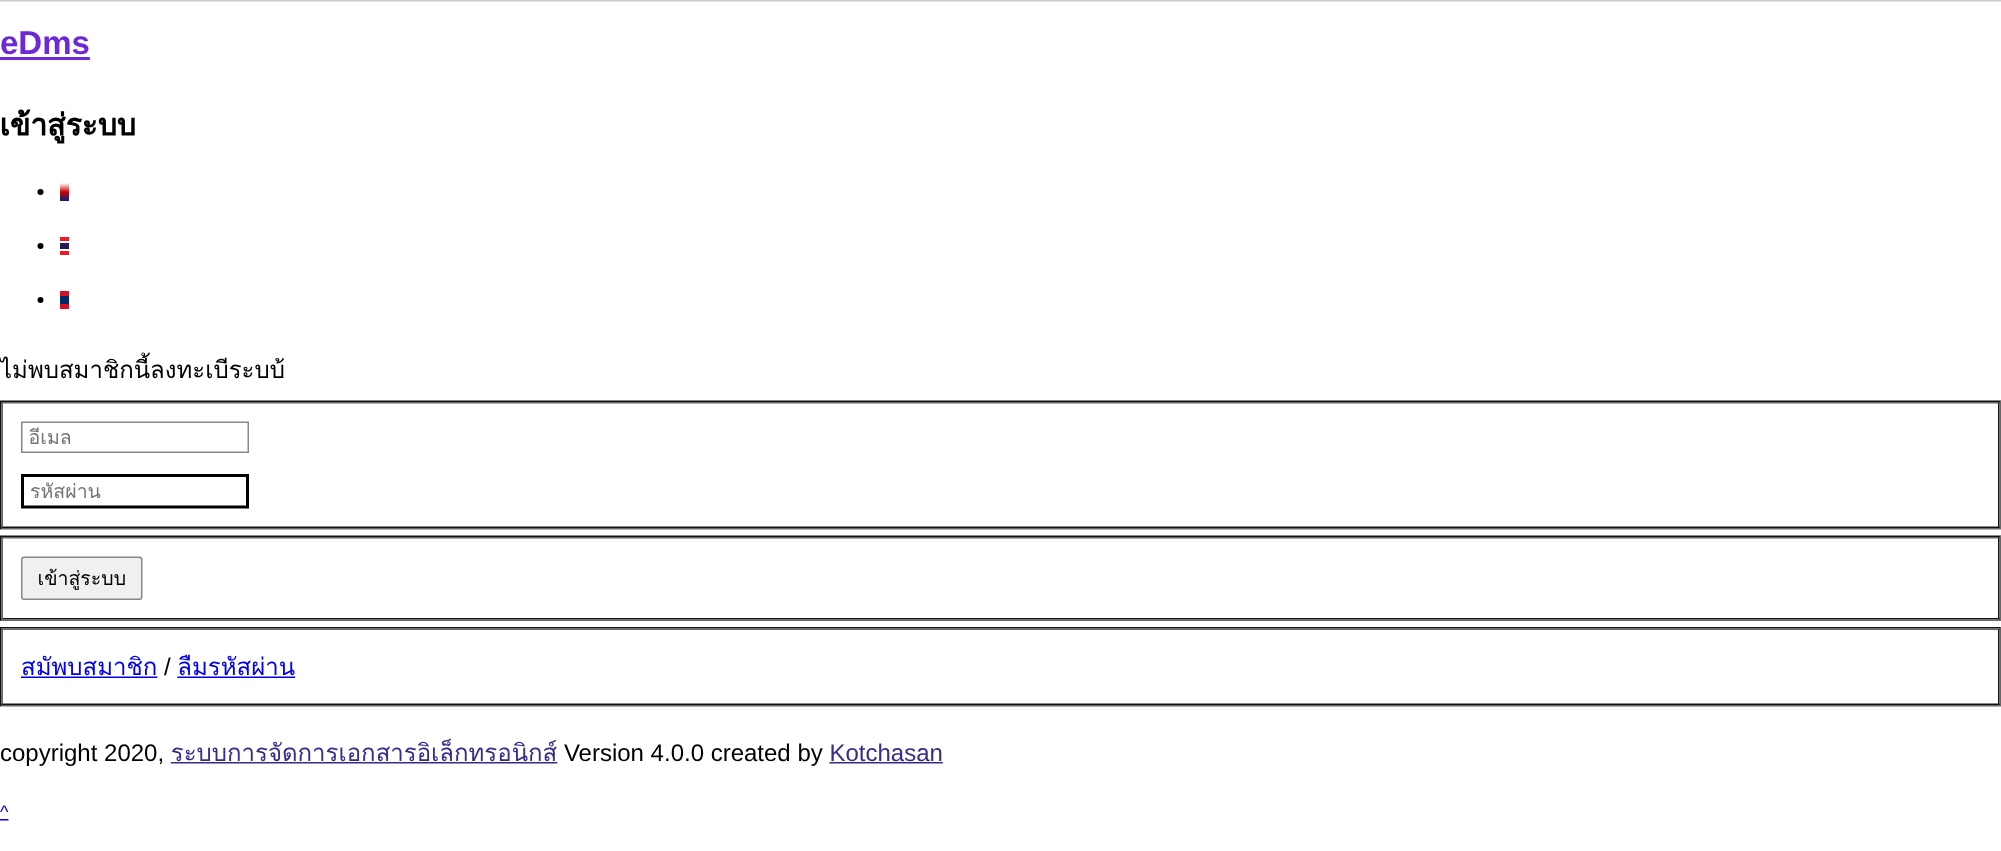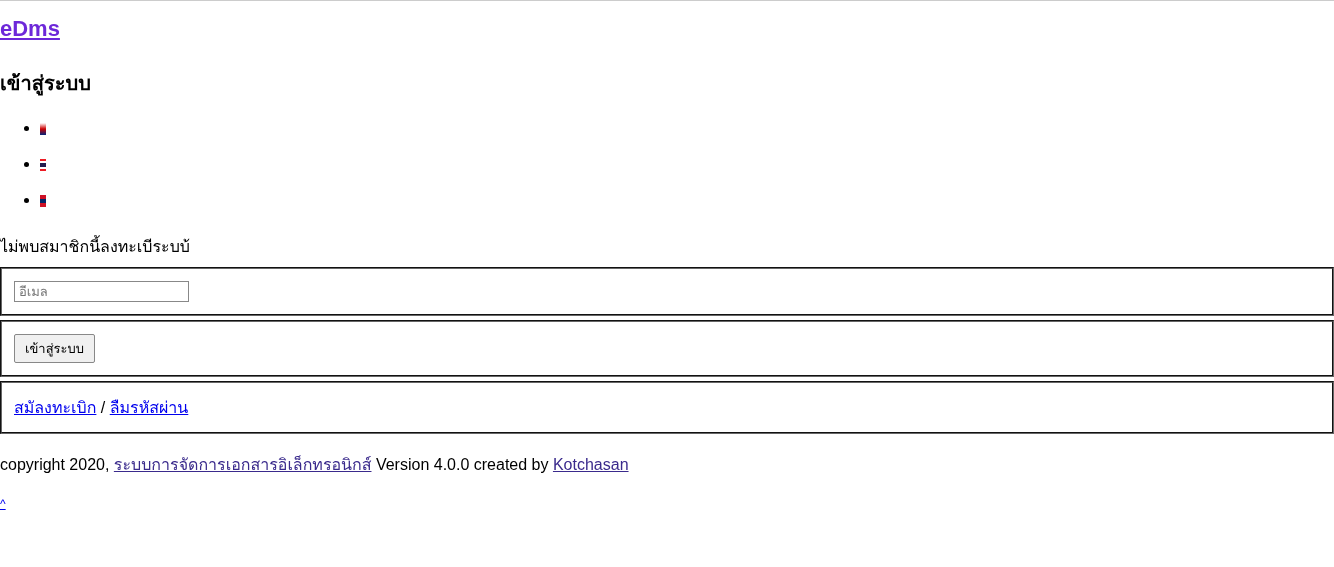--- a/index.html
+++ b/index.html
@@ -68,21 +68,21 @@
     }
     .input-row {
       margin-bottom: 14px;
     }
     .input-row:last-child {
       margin-bottom: 0;
     }
     input[type="text"], input[type="password"] {
       padding: 2px 4px;
       font-size: 13px;
-      width: 175px;
+      width: 152px;
       border: 1px solid #888;
     }
     input[type="password"] {
       border: 2px solid #000;
     }
     button.login-btn {
       padding: 3px 10px;
       font-size: 13px;
       border: 1px solid #888;
       background: #f0f0f0;
@@ -131,27 +131,30 @@
     <span class="flag-icon flag-la"></span>
   </li>
 </ul>
 
 <p class="error-msg">ไม่พบสมาชิกนี้ลงทะเบีระบบ้</p>
 
 <fieldset class="double-border">
   <div class="input-row">
     <input type="text" placeholder="อีเมล" style="">
   </div>
+  <div class="input-row">
+    <input type="password" placeholder="รหัสผ่าน" style="">
+  </div>
 </fieldset>
 
 <fieldset class="double-border">
   <button class="login-btn">เข้าสู่ระบบ</button>
 </fieldset>
 
 <fieldset class="double-border links-row">
-  <a href="#">สมัลงทะเบิก</a><span> / </span><a href="#">ลืมรหัสผ่าน</a>
+  <a href="#">สมัพบสมาชิก</a><span> / </span><a href="#">ลืมรหัสผ่าน</a>
 </fieldset>
 
 <p class="footer">
   <span>copyright 2020, </span><a href="#">ระบบการจัดการเอกสารอิเล็กทรอนิกส์</a><span> Version 4.0.0 created by </span><a href="#">Kotchasan</a>
 </p>
 
 <a href="#" class="caret-link">^</a>
 
 </body></html>

